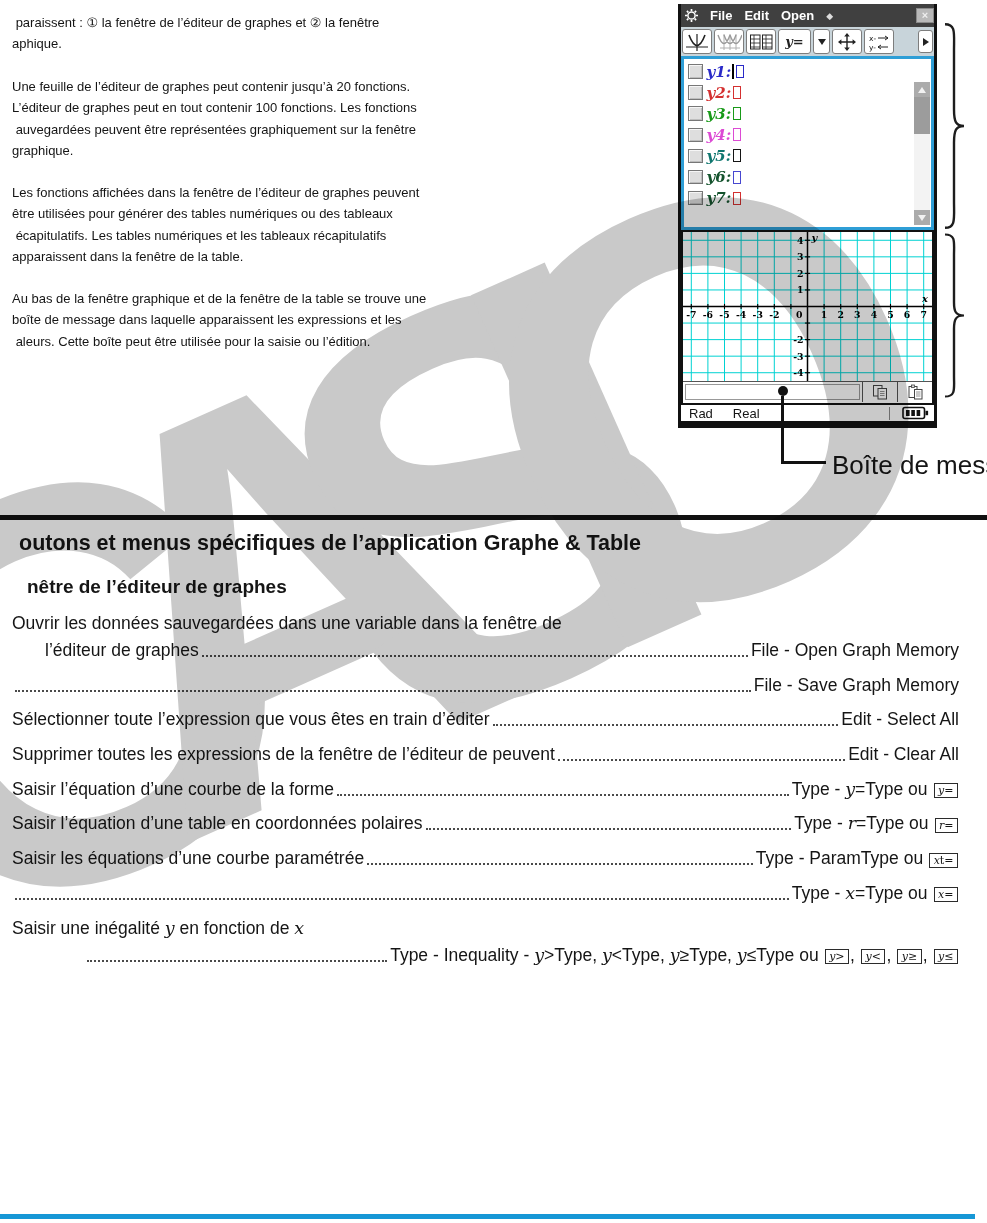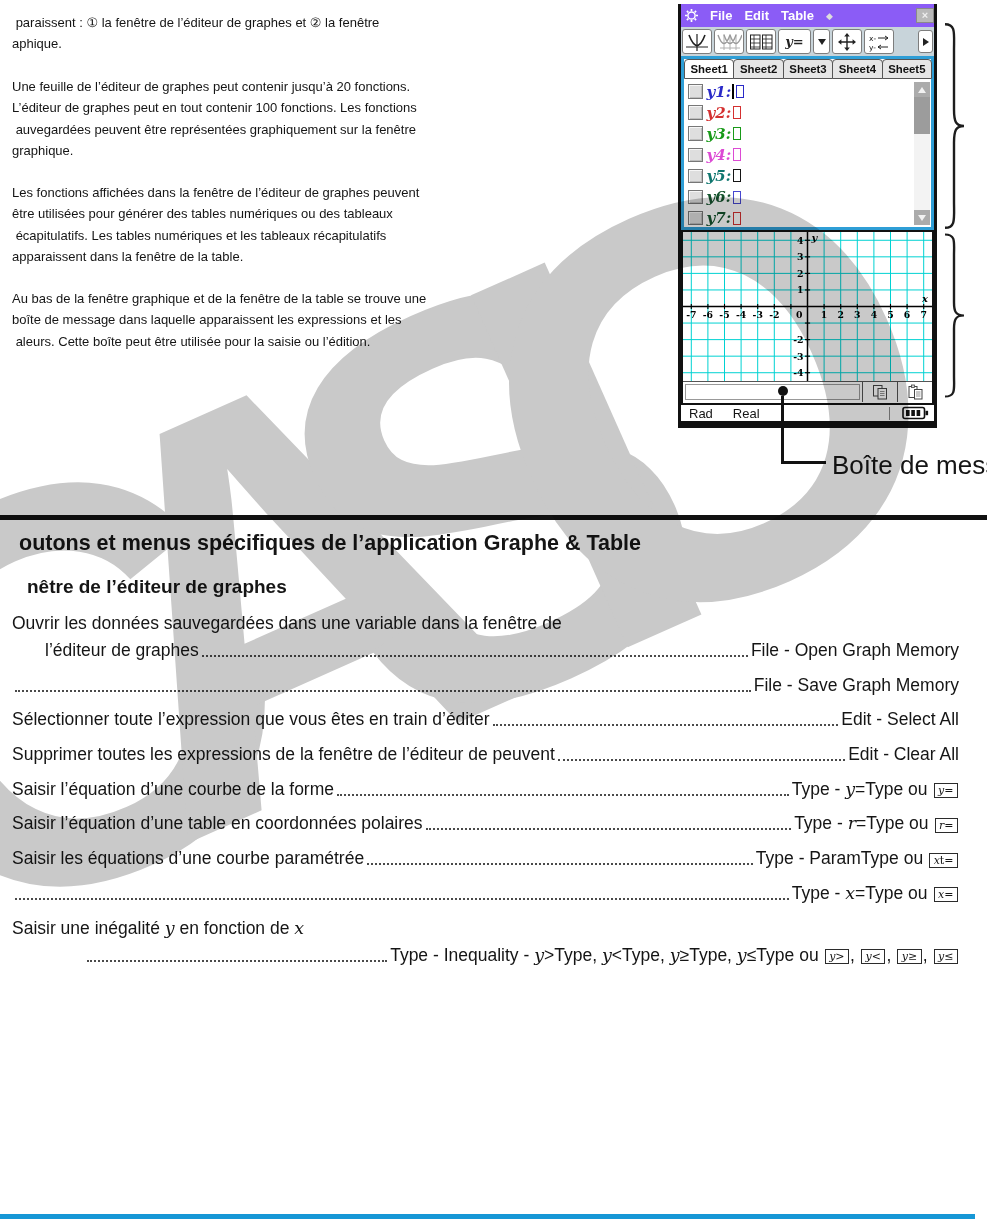--- a/index.html
+++ b/index.html
@@ -8,21 +8,21 @@
   
   .watermark{position:absolute;left:-140px;top:430px;font-size:560px;font-weight:bold;line-height:1;
        letter-spacing:-160px;color:#c9c9c9;transform:rotate(-24deg);transform-origin:150px 280px;
        mix-blend-mode:multiply;z-index:50;pointer-events:none;white-space:nowrap;}
   
   .para{position:absolute;left:12px;width:660px;font-size:13px;line-height:21.4px;white-space:pre-wrap;}
   .p1{top:12px}.p2{top:76px}.p3{top:182px}.p4{top:288px}
   
   .calc{position:absolute;left:678px;top:4px;width:259px;height:424px;background:#111;
         padding:0 3px 3px;box-sizing:border-box;}
-  .titlebar{height:23px;display:flex;align-items:center;background:#8b5cf6;color:#fff;}
+  .titlebar{height:23px;display:flex;align-items:center;background:#404040;color:#fff;}
   .gear{display:flex;margin-left:3px;}
   .menus{display:flex;gap:12px;margin-left:11px;font-size:13px;font-weight:bold;}
   .menu-item{cursor:default;}
   .diamond{margin-left:12px;font-size:9px;color:#ddd;}
   .closebtn{margin-left:auto;width:16px;height:13px;background:#b9b9b9;border:1px solid #8a8a8a;
         color:#efefef;font-size:11px;line-height:12px;text-align:center;font-weight:bold;}
   .toolbar{height:29px;background:#c8d4da;display:flex;align-items:center;gap:2px;padding:0 1px;}
   .tbtn{width:30px;height:25px;background:#fff;border:1px solid #7d7d7d;border-radius:3px;
         display:flex;align-items:center;justify-content:center;box-sizing:border-box;}
   .tbtn.wide{width:33px}.tbtn.narrow{width:17px}
@@ -110,21 +110,21 @@
   <div class="titlebar">
     <span class="gear">
       <svg width="15" height="15" viewBox="0 0 15 15">
         <circle cx="7.5" cy="7.5" r="3.6" fill="none" stroke="#fff" stroke-width="1.5"></circle>
         <path d="M7.5 1 v2 M7.5 12 v2 M1 7.5 h2 M12 7.5 h2 M2.9 2.9 l1.4 1.4 M10.7 10.7 l1.4 1.4 M12.1 2.9 l-1.4 1.4 M4.3 10.7 l-1.4 1.4" stroke="#fff" stroke-width="1.7"></path>
       </svg>
     </span>
     <span id="menus" class="menus">
         <span class="menu-item">File</span>
         <span class="menu-item">Edit</span>
-        <span class="menu-item">Table</span>
+        <span class="menu-item">Open</span>
       </span>
     <span class="diamond">◆</span>
     <span class="closebtn">×</span>
   </div>
 
   <div class="toolbar">
     <div class="tbtn">
       <svg width="26" height="20" viewBox="0 0 26 20">
         <path d="M2 15 H24 M13 2 V19" stroke="#222" stroke-width="1.2" fill="none"></path>
         <path d="M5 3 Q13 24 21 3" stroke="#222" stroke-width="1.6" fill="none"></path>
@@ -163,27 +163,20 @@
         <text x="3" y="18" font-size="7.5" fill="#222" font-family="DejaVu Sans">y-</text>
         <path d="M12 15 H22 M12 15 l3 -2 M12 15 l3 2" stroke="#222" fill="none"></path>
       </svg>
     </div>
     <div class="tbtn arrowbtn">
       <span class="tri"></span>
     </div>
   </div>
 
   <div class="editor">
-    <div id="tabs" class="tabs">
-        <div class="tab active">Sheet1</div>
-        <div class="tab">Sheet2</div>
-        <div class="tab">Sheet3</div>
-        <div class="tab">Sheet4</div>
-        <div class="tab">Sheet5</div>
-      </div>
     <div id="fnlist" class="fnlist">
         <div class="fnrow">
           <span class="cb"></span>
           <span class="fnlabel" style="color: rgb(42, 42, 200);">y1:</span>
           <span class="cursor"></span>
           <span class="phbox" style="border-color: rgb(42, 42, 200);"></span>
         </div>
         <div class="fnrow">
           <span class="cb"></span>
           <span class="fnlabel" style="color: rgb(212, 48, 48);">y2:</span>

